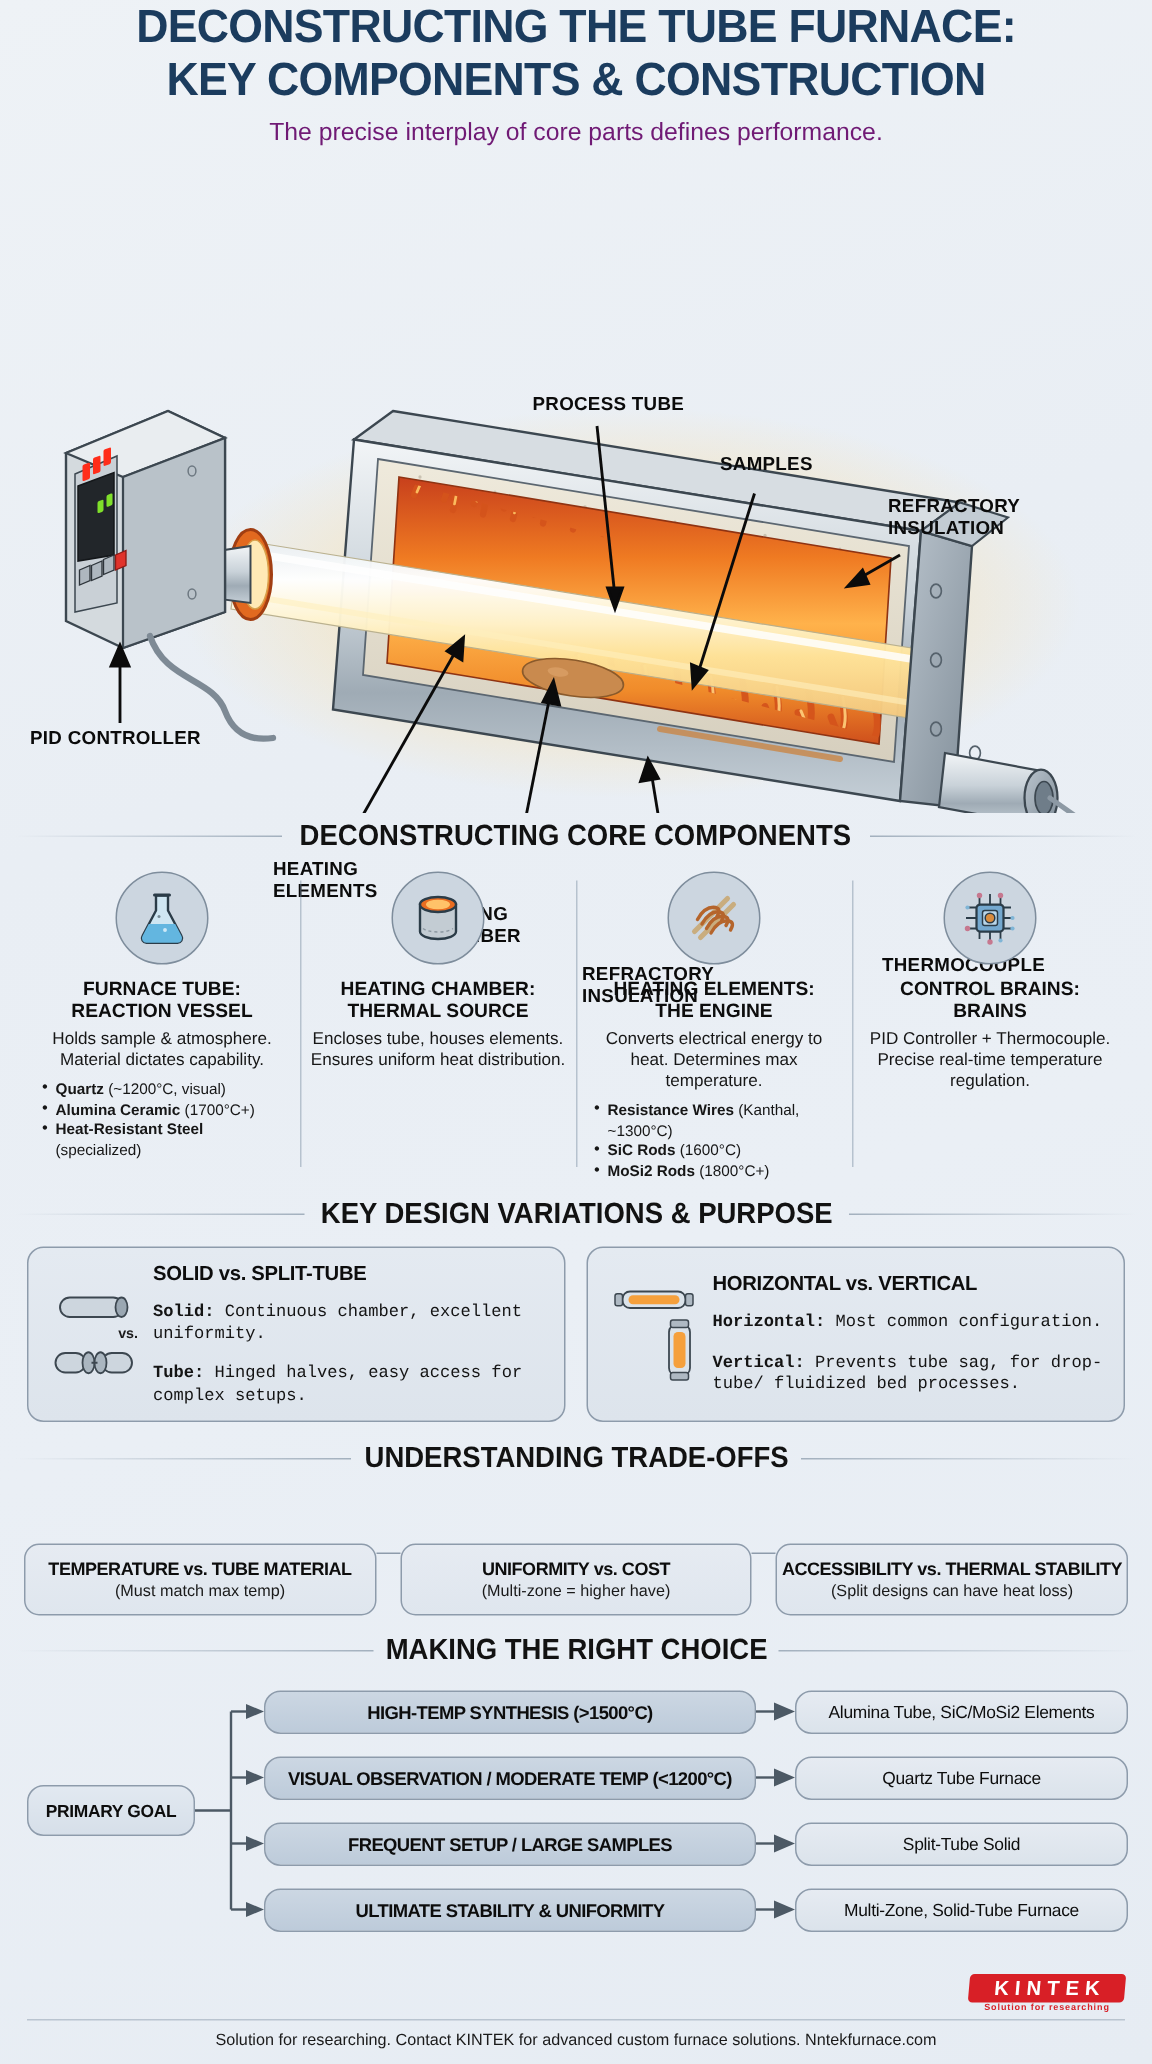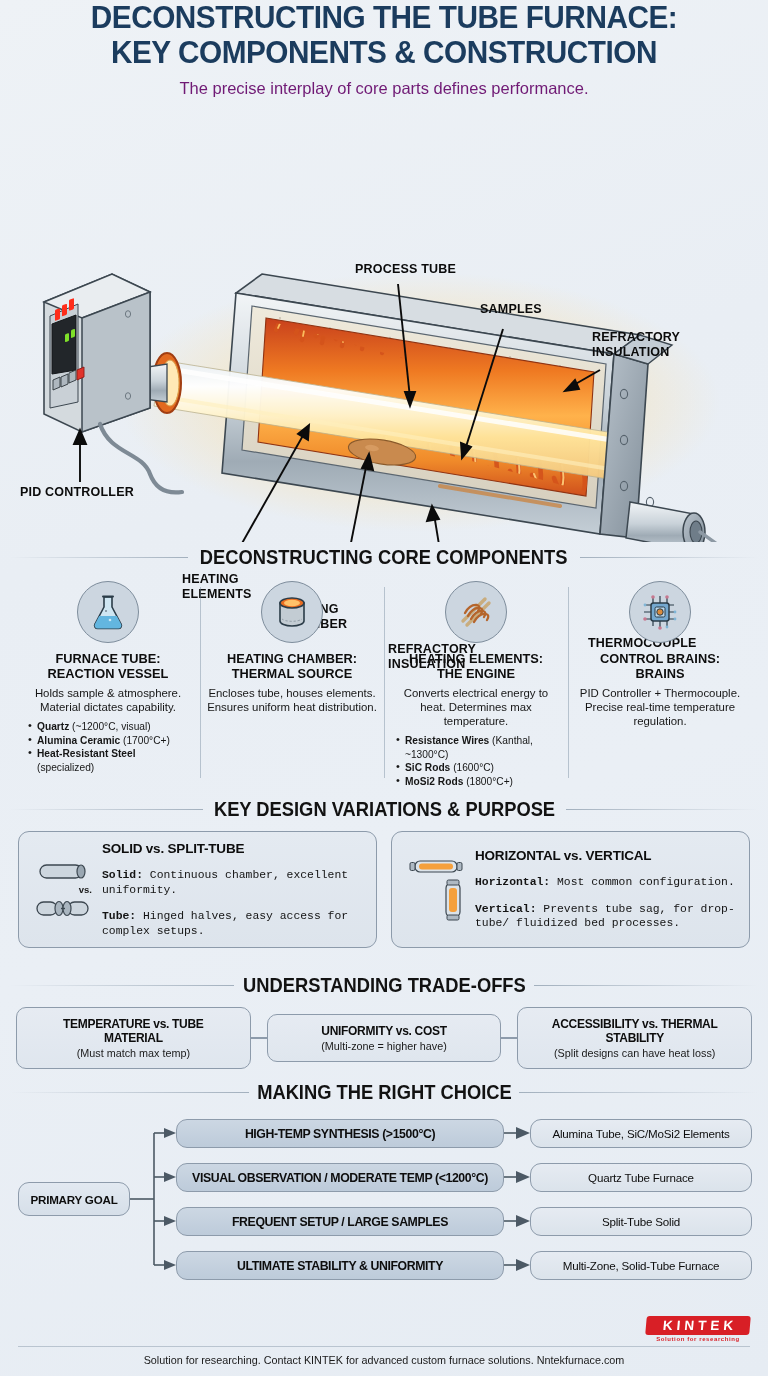--- a/index.html
+++ b/index.html
@@ -68,22 +68,22 @@
   .vtitle { font-size:13.5px; font-weight:bold; color:#0d0d0d; letter-spacing:-.2px; }
   .vline { font-size:11.4px; line-height:14.5px; margin-top:12px; color:#141414;font-family:Liberation Mono, monospace; }
   .vline b { font-weight:bold; }
   .vs-lbl { font-size:9.5px; font-weight:bold; color:#1a1a1a; margin:2px 0; }
 
   
   .tradeoffs { display:flex; align-items:center; padding:10px 16px 0 16px; }
   .tcard {
     flex:1; border:1.5px solid #8d9bab; border-radius:10px;
     background:linear-gradient(180deg,#e6ebf2 0%,#dfe6ee 100%);
-    text-align:center; padding:9px 16px; min-height:46px;
-    display:flex; flex-direction:column; justify-content:center;
+    text-align:center; padding:9px 2px; min-height:46px;
+    display:flex; flex-direction:column; justify-content:center;margin-top:35px;
   }
   .tcard .t1 { font-size:12px; font-weight:bold; color:#0d0d0d; letter-spacing:-.3px; }
   .tcard .t2 { font-size:10.8px; margin-top:2px; color:#1a1a1a; }
   .tconn { width:16px; height:1.6px; background:#8d9bab; flex:0 0 auto; }
 
   
   .tree { position:relative; height:178px; margin-top:8px; }
   .tree svg { position:absolute; left:0; top:0; }
   .node {
     position:absolute; border:1.4px solid #8d9bab; border-radius:11px;
@@ -510,21 +510,21 @@
         </svg>
       </div>
       <div class="vcard-body">
         <div class="vtitle">HORIZONTAL vs. VERTICAL</div>
         <div class="vline"><b>Horizontal:</b><span> Most common configuration.</span></div>
         <div class="vline"><b>Vertical:</b><span> Prevents tube sag, for drop-tube/ fluidized bed processes.</span></div>
       </div>
     </div>
   </div>
 
-  <div class="sec-head" style="margin-top:26px;">
+  <div class="sec-head" style="margin-top:13px;">
     <span class="rule"></span>
     <h2>UNDERSTANDING TRADE-OFFS</h2>
     <span class="rule r"></span>
   </div>
 
   <div class="tradeoffs">
     <div class="tcard">
       <div class="t1">TEMPERATURE vs. TUBE MATERIAL</div>
       <div class="t2">(Must match max temp)</div>
     </div>

